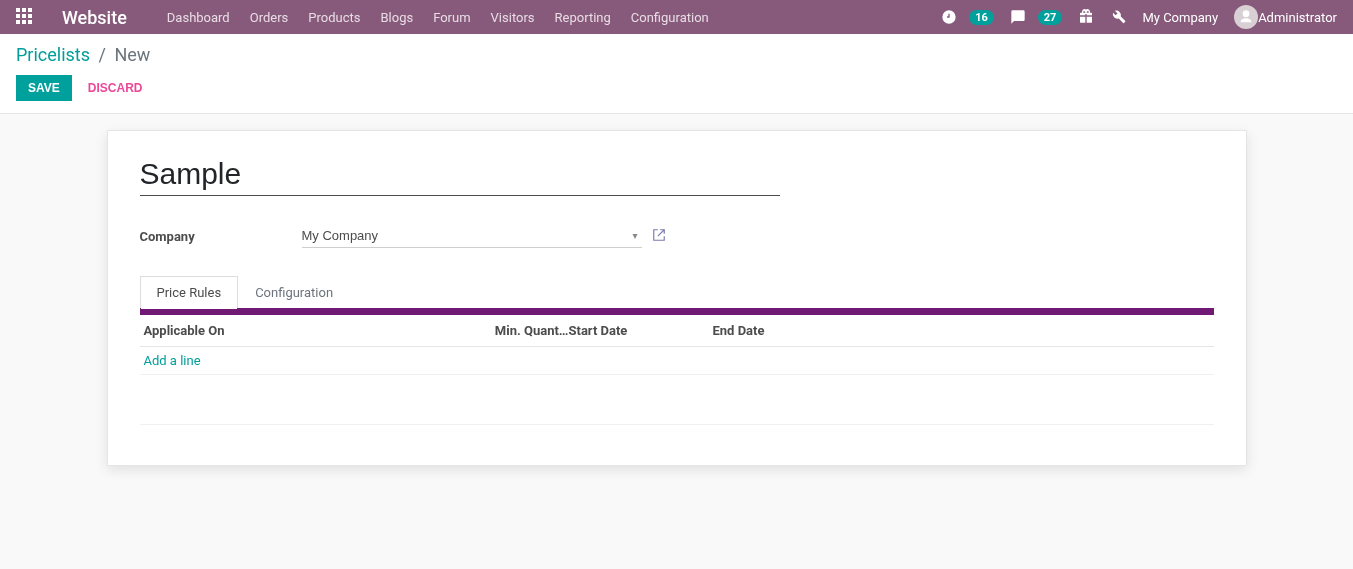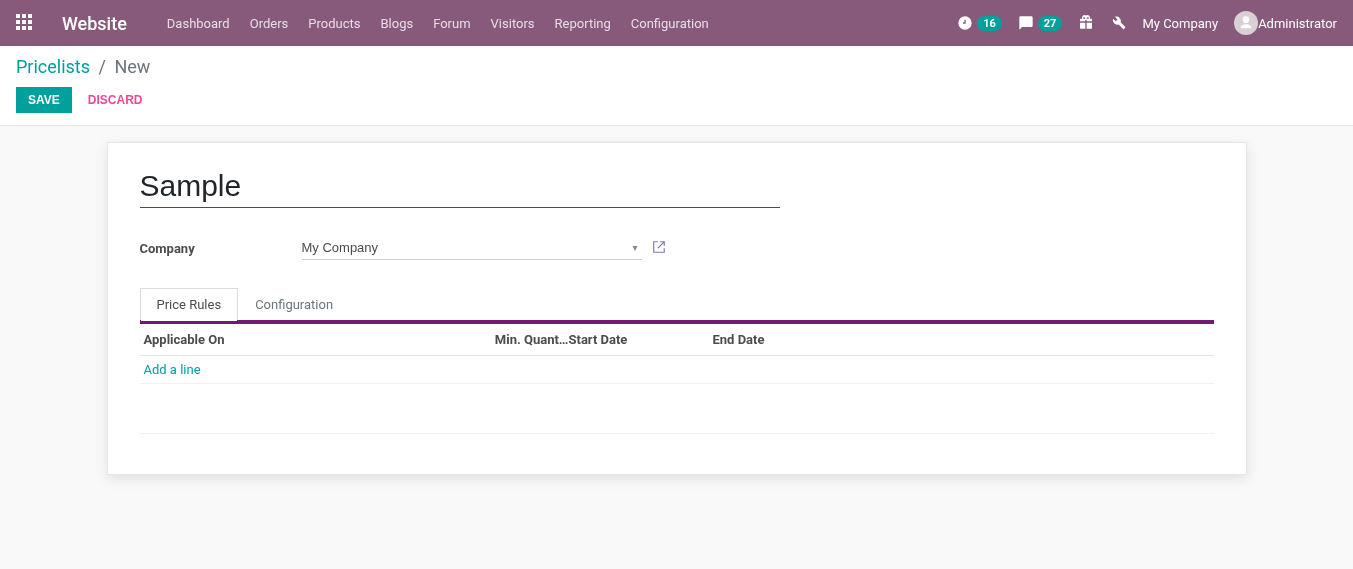--- a/index.html
+++ b/index.html
@@ -1,26 +1,26 @@
 <!DOCTYPE html>
 <html><head>
 <meta charset="utf-8">
 <style>
   * { box-sizing: border-box; margin: 0; padding: 0; }
   body { font-family: -apple-system, BlinkMacSystemFont, "Segoe UI", Roboto, "Helvetica Neue", Arial, sans-serif; font-size: 13px; color: #4c4c4c; background: #f9f9f9; }
 
   
-  .navbar { background: #875a7b; color: #fff; height: 46px; display: flex; align-items: center; padding: 0 16px; }
+  .navbar { background: #875a7b; color: #fff; height: 34px; display: flex; align-items: center; padding: 0 16px; }
   .apps-icon { width: 18px; height: 18px; display: grid; grid-template-columns: repeat(3,4px); grid-template-rows: repeat(3,4px); gap: 2px; margin-right: 28px; cursor: pointer; }
   .apps-icon span { background: #fff; width: 4px; height: 4px; }
   .brand { font-size: 18px; font-weight: 500; margin-right: 40px; color: #fff; }
   .nav-items { display: flex; gap: 20px; }
   .nav-item { color: #e9dde5; font-size: 13px; cursor: pointer; }
   .nav-right { margin-left: auto; display: flex; align-items: center; gap: 16px; }
-  .icon-badge { display: flex; align-items: center; gap: 4px; color: #fff; cursor: pointer; }
+  .icon-badge { display: flex; align-items: center; gap: 12px; color: #fff; cursor: pointer; }
   .badge { background: #00a09d; color: #fff; font-size: 11px; font-weight: 700; padding: 1px 6px; border-radius: 8px; }
   .nav-icon { width: 16px; height: 16px; fill: #fff; }
   .avatar { width: 24px; height: 24px; border-radius: 50%; background: #d9d0d6; display: flex; align-items: center; justify-content: center; }
   .avatar svg { width: 16px; height: 16px; fill: #fff; }
   .company-name { color: #fff; font-size: 13px; cursor: pointer; }
   .user-block { display: flex; align-items: center; gap: 0; cursor: pointer; }
 
   
   .control-panel { background: #fff; border-bottom: 1px solid #e5e5e5; padding: 10px 16px 12px; }
   .breadcrumb { font-size: 18px; color: #6c757d; margin-bottom: 10px; }
@@ -43,21 +43,21 @@
   .ext-link svg { width: 14px; height: 14px; stroke: #7c7bad; fill: none; stroke-width: 2; }
 
   
   .tabs { display: flex; margin-top: 20px; }
   .tab { padding: 8px 16px; border: 1px solid #ddd; border-bottom: none; color: #6c757d; font-size: 13px; cursor: pointer; background: #fff; position: relative; }
   .tab:not(.active) { border-color: transparent; }
   .tab.active { color: #4c4c4c; border-color: #ddd; border-top: 1px solid #ddd; background: #fff; z-index: 2; }
   .tab.active::after { content: ""; position: absolute; left: 0; right: 0; bottom: -1px; height: 1px; background: #fff; }
 
   
-  .rules-table { width: 100%; border-top: 4px solid #701a75; }
+  .rules-table { width: 100%; border-top: 7px solid #701a75; }
   .thead { display: flex; padding: 8px 4px; border-bottom: 1px solid #e5e5e5; font-weight: 700; color: #4c4c4c; font-size: 13px; }
   .col-app { flex: 0 0 335px; }
   .col-min { flex: 0 0 90px; white-space: nowrap; overflow: hidden; text-overflow: ellipsis; text-align: right; }
   .col-price { flex: 0 0 360px; }
   .col-start { flex: 0 0 144px; }
   .col-end { flex: 1; }
   .tbody-row { padding: 6px 4px; border-bottom: 1px solid #f0f0f0; }
   .add-line { color: #009e9a; font-size: 13px; cursor: pointer; }
   .empty-rows { height: 50px; border-bottom: 1px solid #f0f0f0; }
 </style>

